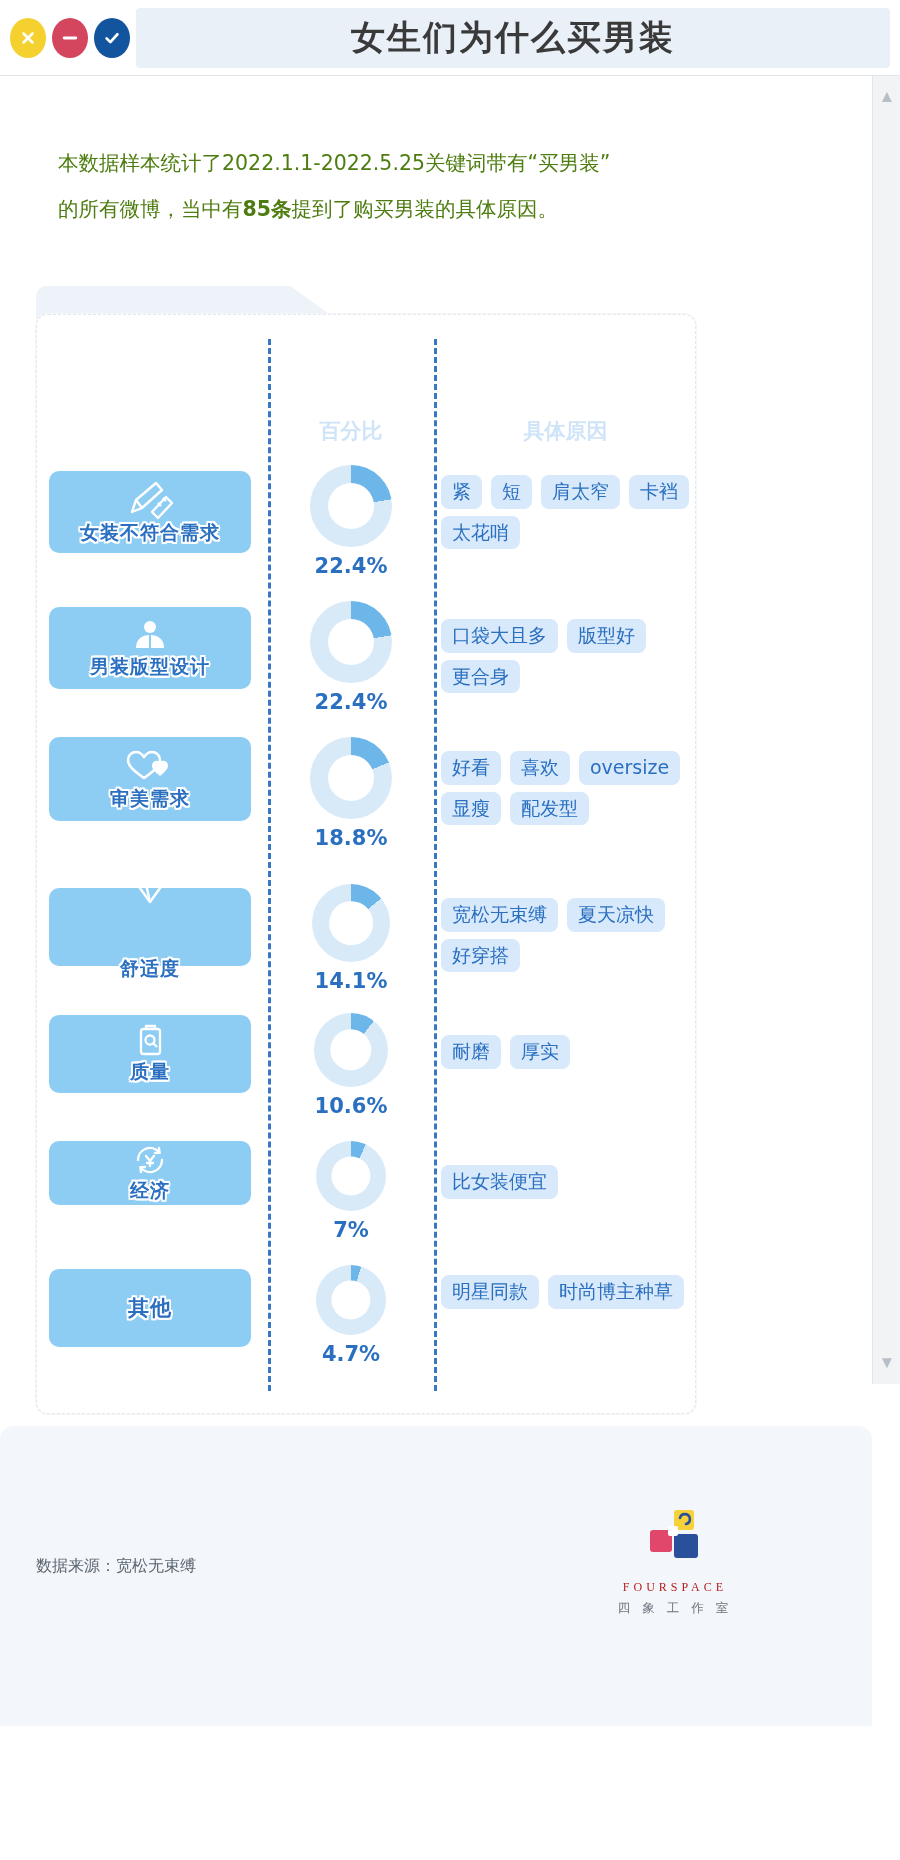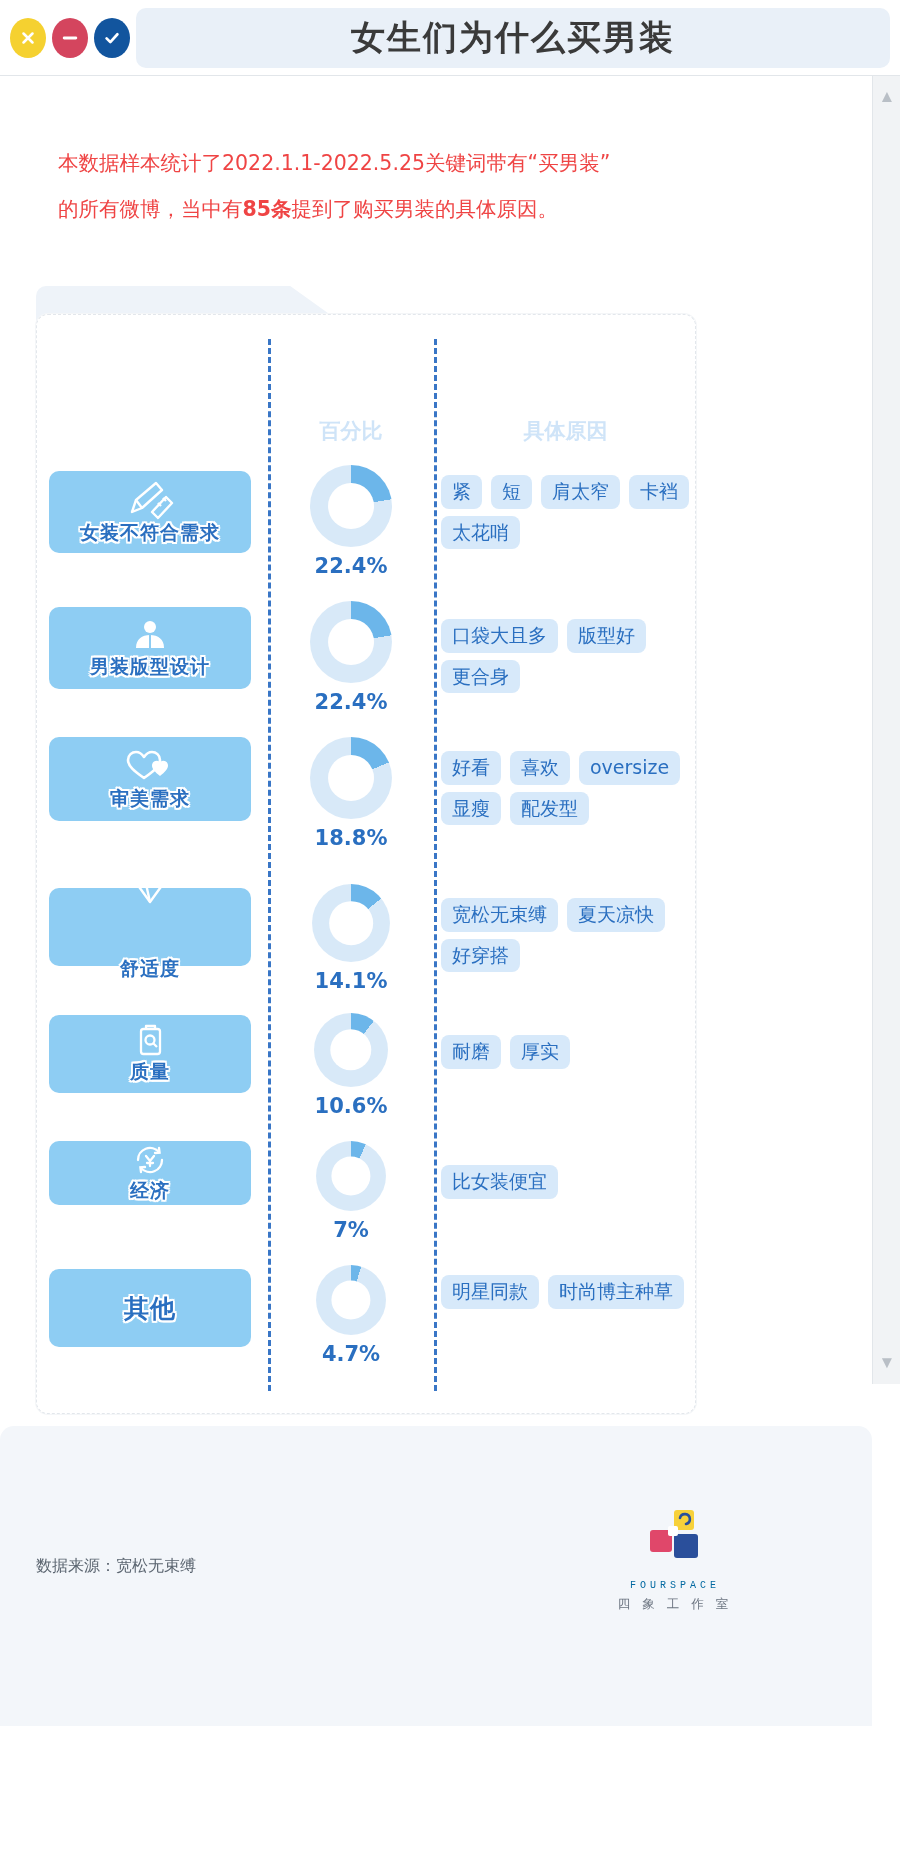--- a/index.html
+++ b/index.html
@@ -23,21 +23,21 @@
     display: flex; align-items: center; justify-content: center;
     color: #fff; font-weight: bold; font-size: 22px; line-height: 1;
   }
   .winbtn.close  { background: #f5d130; }
   .winbtn.min    { background: #d4455e; }
   .winbtn.ok     { background: #12559e; }
   .winbtn svg { display:block; }
 
   .title-plate {
     margin-left: 6px; height: 60px; flex: 1; margin-right: 10px;
-    background: #e9f0f8; border-radius: 10px;
+    background: #e9f0f8; border-radius: 4px;
     display: flex; align-items: center; justify-content: center;
   }
   .title-plate .ttext {
     font-size: 34px; font-weight: bold; color: #3a3a3a;
     letter-spacing: 2px; font-family: "DejaVu Sans", "Liberation Sans", sans-serif;
   }
 
   
   .scrollbar {
     position: absolute; right: 0; top: 76px; width: 28px; height: 1308px;
@@ -49,21 +49,21 @@
     color: #b9bfc6; font-size: 17px;
   }
   .scroll-arrow.up { top: 4px; }
   .scroll-arrow.down { bottom: 4px; }
 
   
   .page { position: absolute; left: 0; top: 76px; width: 872px; height: 1784px; background: #fff; }
 
   .intro {
     position: absolute; left: 58px; top: 64px; width: 660px;
-    font-size: 20.5px; color: #ef4444; line-height: 46px;
+    font-size: 20.5px; color: #4d7c0f; line-height: 46px;
     font-family: "DejaVu Sans", "Liberation Sans", sans-serif;
   }
   .intro b { font-weight: bold; }
 
   
   .folder-tab {
     position: absolute; left: 36px; top: 210px; width: 310px; height: 40px;
     background: #eef3f9;
     border-radius: 10px 0 0 0;
     clip-path: polygon(0 0, 82% 0, 100% 100%, 0 100%);
@@ -97,21 +97,21 @@
   }
   .cat-icon { display: flex; align-items: center; justify-content: center; }
   .cat-label {
     font-size: 19px; font-weight: bold; letter-spacing: 1px;
     color: #2a6fc0;
     text-shadow: -1.6px -1.6px 0 #fff, 1.6px -1.6px 0 #fff,
                  -1.6px 1.6px 0 #fff, 1.6px 1.6px 0 #fff,
                  0 -1.8px 0 #fff, 0 1.8px 0 #fff, -1.8px 0 0 #fff, 1.8px 0 0 #fff;
     font-family: "DejaVu Sans","Liberation Sans", sans-serif;
   }
-  .cat-chip.textonly .cat-label { font-size: 25px; }
+  .cat-chip.textonly .cat-label { font-size: 21px; }
 
   .donut-wrap {
     position: absolute; left: 231px; width: 166px;
     display: flex; flex-direction: column; align-items: center;
   }
   .donut { border-radius: 50%; position: relative; }
   .donut::after {
     content: ""; position: absolute; left: 50%; top: 50%;
     transform: translate(-50%,-50%); border-radius: 50%;
     background: #ffffff;
@@ -137,22 +137,22 @@
     background: #f3f6fa; border-radius: 14px 14px 0 0;
   }
   .source {
     position: absolute; left: 36px; top: 1480px;
     font-size: 16px; color: #5b6570;
     font-family: "DejaVu Sans","Liberation Sans", sans-serif;
   }
   .logo-block { position: absolute; left: 600px; top: 1432px; width: 150px; text-align: center; }
   .logo-mark { position: relative; width: 62px; height: 62px; margin: 0 auto 10px; }
   .logo-en {
-    font-size: 10px; letter-spacing: 4px; color: #0369a1;
-    font-family: Liberation Mono, monospace;
+    font-size: 12px; letter-spacing: 4px; color: #b91c1c;
+    font-family: Liberation Serif, serif;
   }
   .logo-cn {
     margin-top: 5px; font-size: 12.5px; letter-spacing: 4px; color: #6b7480;
     font-family: "DejaVu Sans","Liberation Sans", sans-serif;
   }
 </style>
 </head>
 <body>
 
 <div id="root">

